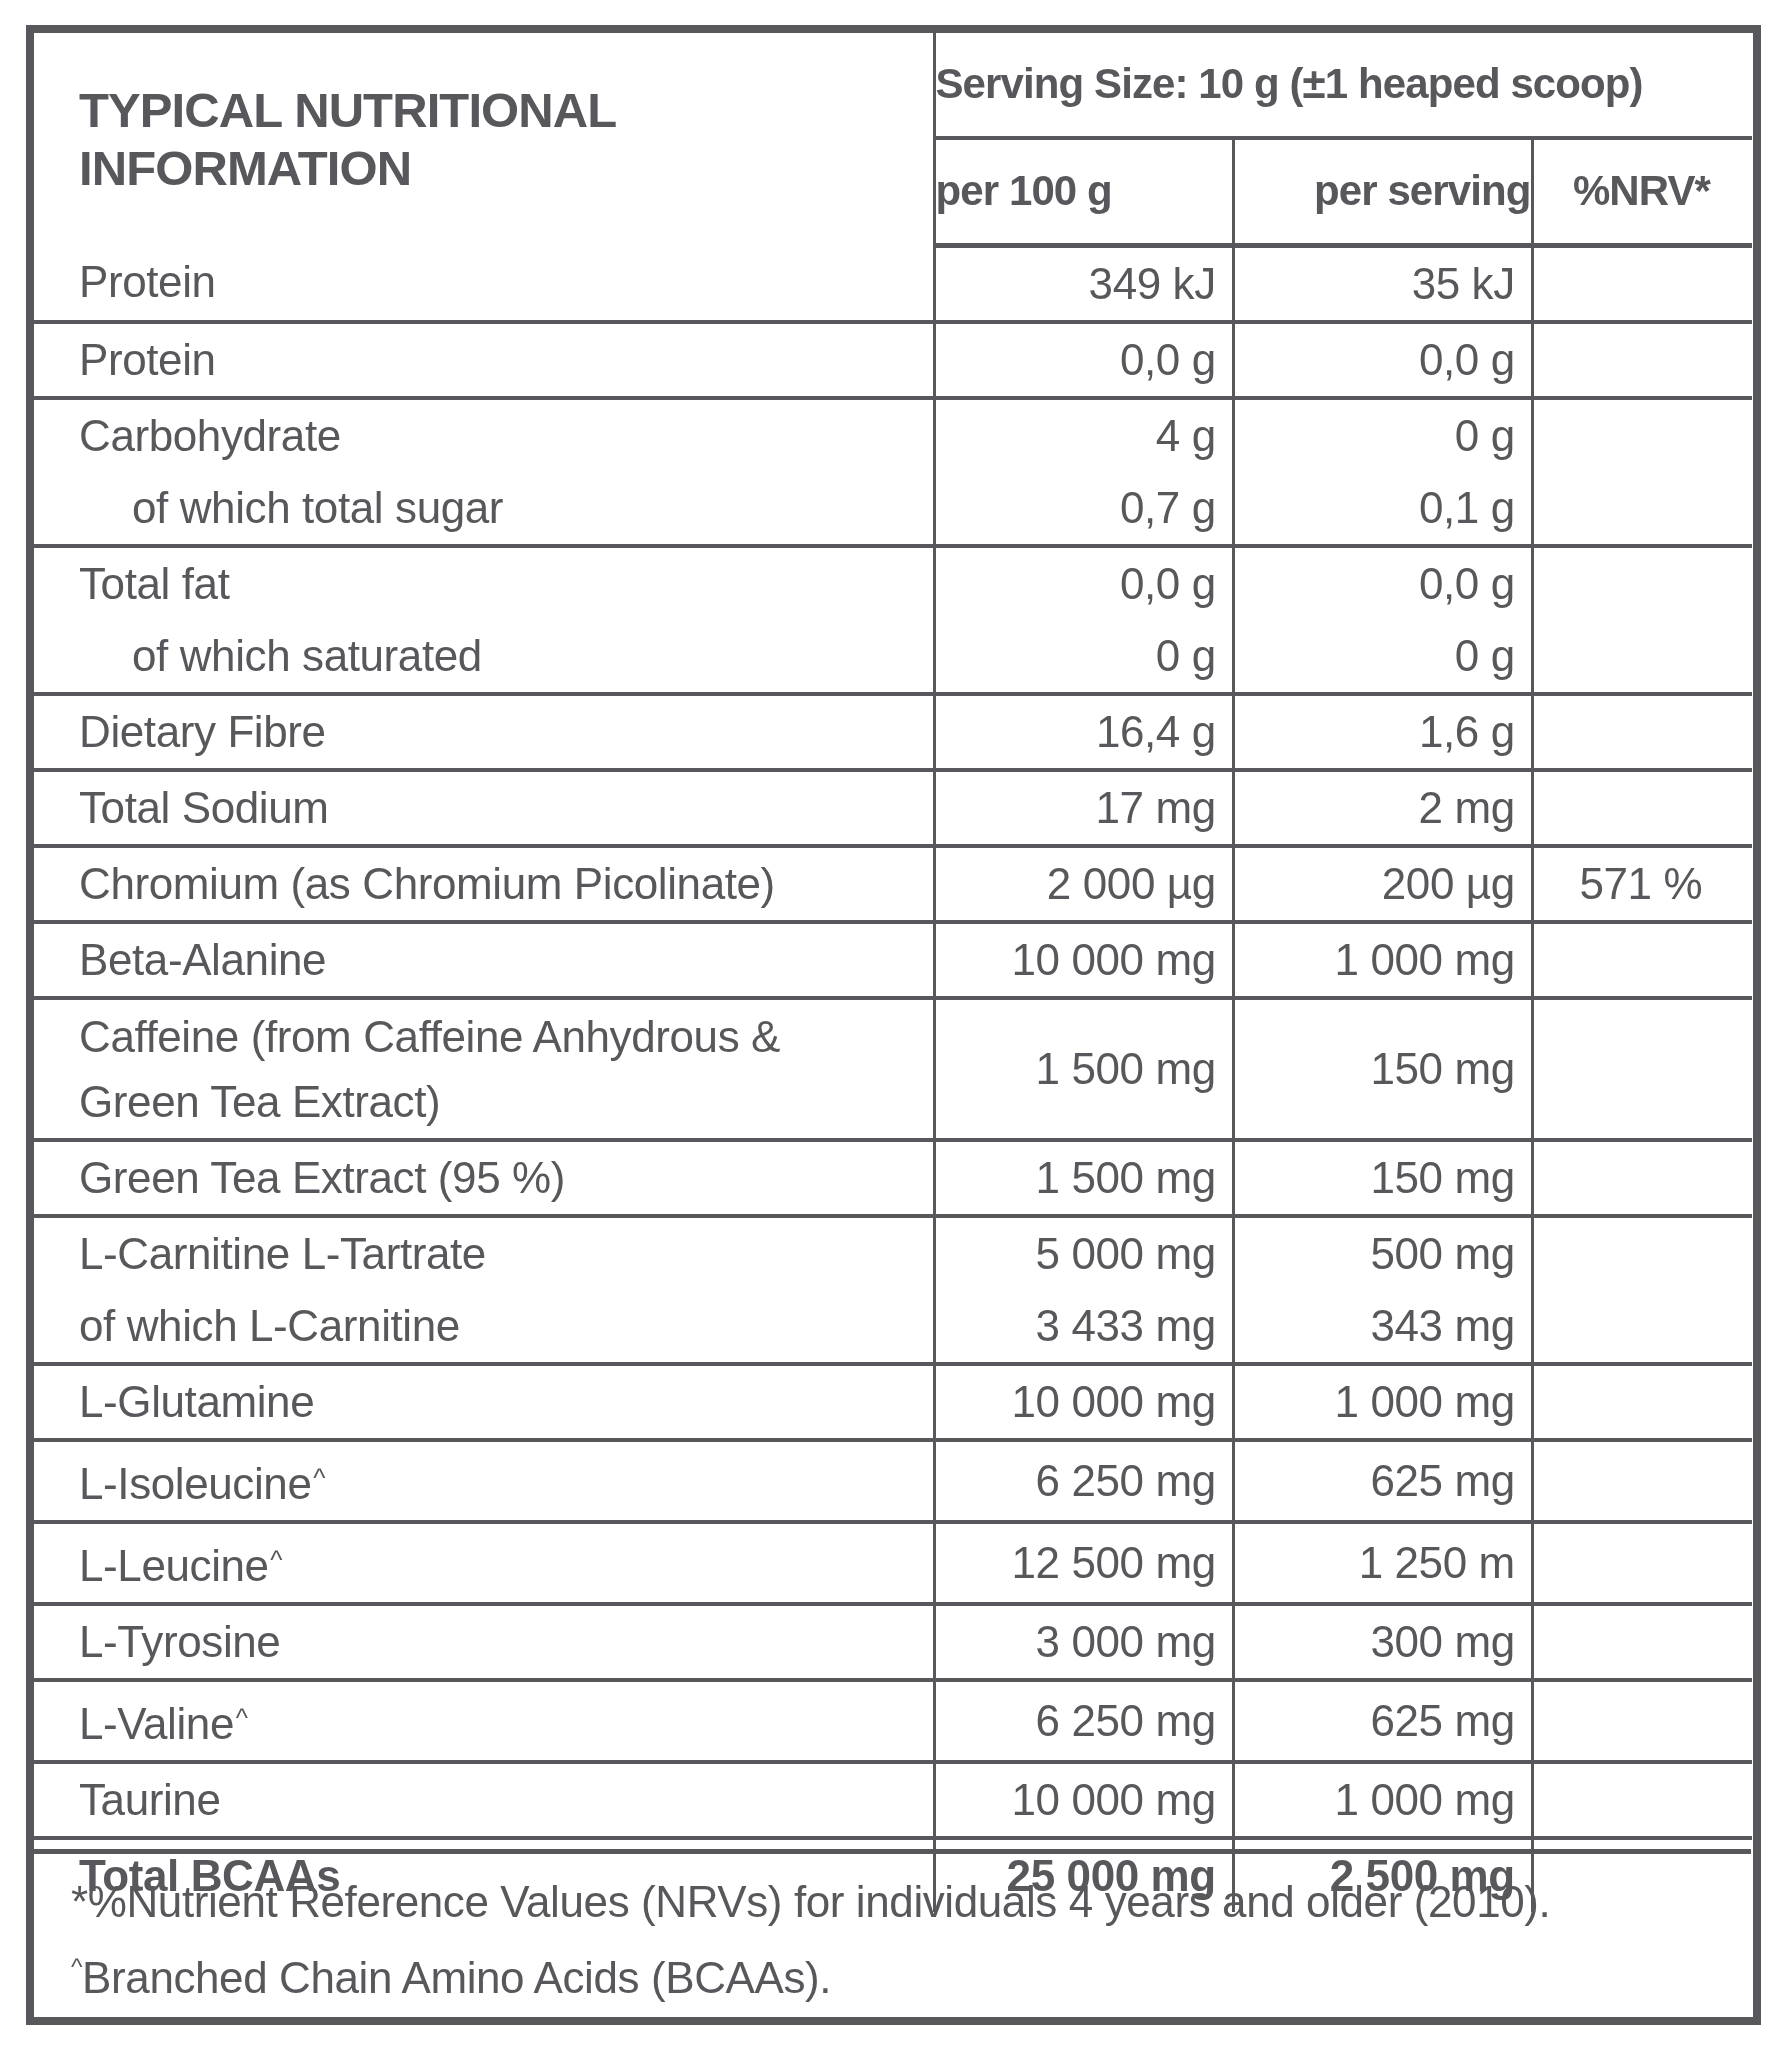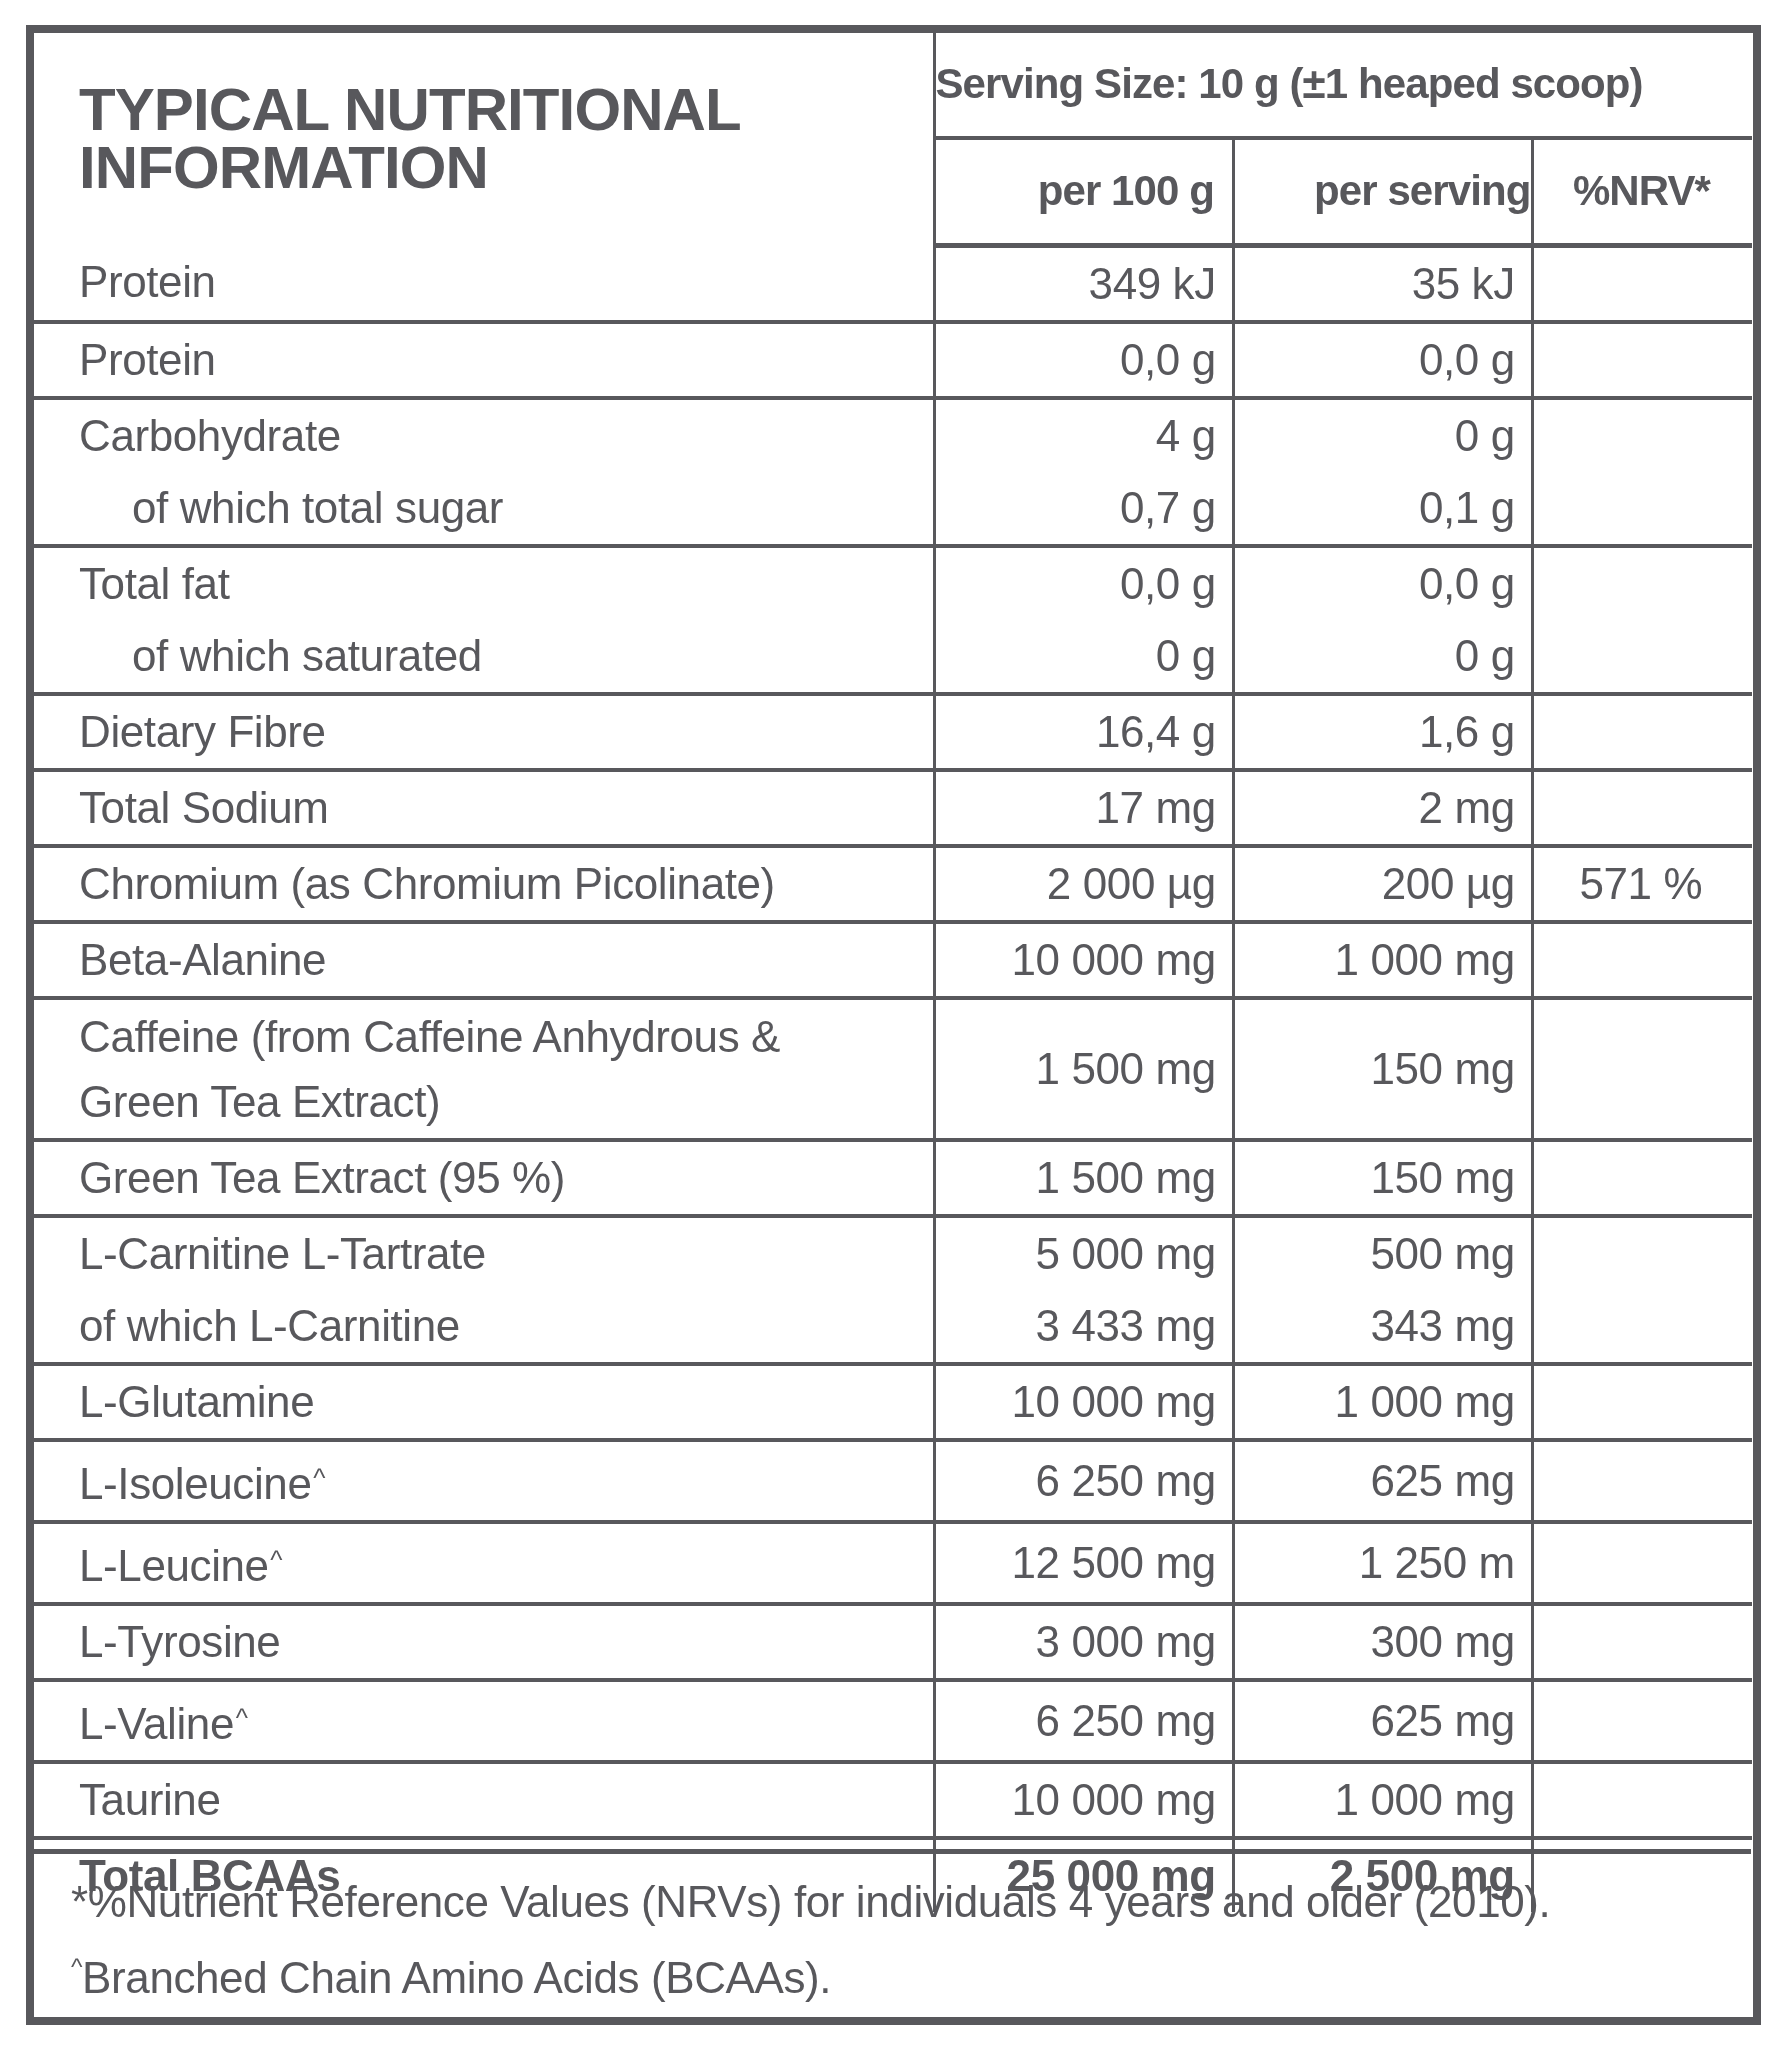--- a/index.html
+++ b/index.html
@@ -47,21 +47,21 @@
     white-space: nowrap;
   }
   table.nutri tr > :first-child { border-left: none; }
   table.nutri tr > :last-child { border-right: none; }
 
   tr.row-border-top > td, tr.row-border-top > th { border-top: 4.4px solid #58585c; }
   tr.head-rule > td { border-bottom: 5.2px solid #58585c; }
 
   .title-cell {
     font-weight: bold;
-    font-size: 60px;
+    font-size: 49px;
     line-height: 58px;
     padding-left: 45px !important;
     letter-spacing: -0.9px;
     white-space: normal !important;
     vertical-align: middle;
   }
   .serving-cell {
     text-align: left;
     font-weight: bold;
     font-size: 42px;
@@ -69,21 +69,21 @@
     padding-right: 38px !important;
     letter-spacing: -0.9px;
     border-bottom: 4.4px solid #58585c;
   }
   .colhead {
     font-weight: bold;
     font-size: 42px;
     height: 103px;
     letter-spacing: -0.9px;
   }
-  .colhead.c1 { text-align: right; padding-right: 17.5px !important; }
+  .colhead.c1 { text-align: left; padding-right: 17.5px !important; }
   .colhead.c2 { text-align: right; padding-left: 8.7px !important; }
   .colhead.c3 { text-align: right; padding-right: 42px !important; }
 
   .name-line {
     display: block;
     font-size: 44px;
     line-height: 72px;
     padding-left: 45px;
     letter-spacing: -0.4px;
   }

